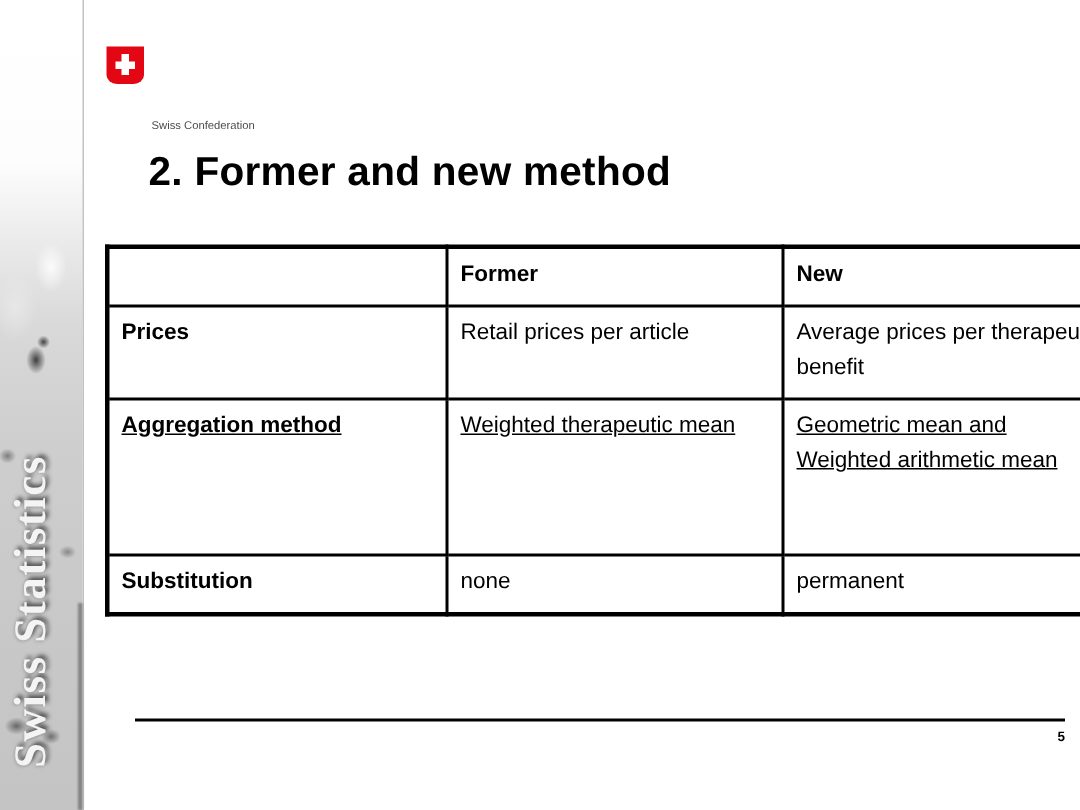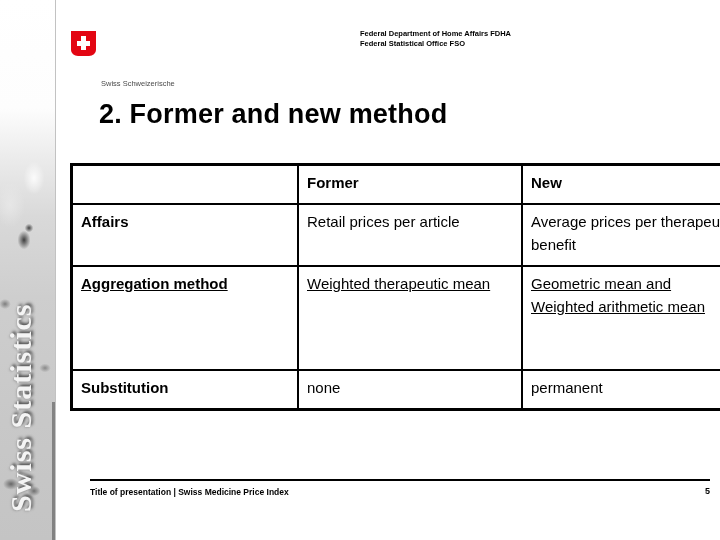--- a/index.html
+++ b/index.html
@@ -117,51 +117,46 @@
 
   <div class="strip">
     <div class="strip-edge-dark"></div>
   </div>
   <div class="vertical-brand">Swiss Statistics</div>
 
   <div class="cross-box">
     <div class="cross-v"></div>
     <div class="cross-h"></div>
   </div>
-  <div class="logo-sub">Swiss Schweizerische</div>
+  <div class="logo-sub">Swiss Confederation</div>
 
-  <div class="dept-block">
-    <div>Federal Department of Home Affairs FDHA</div>
-    <div>Federal Statistical Office FSO</div>
-  </div>
 
   <div class="slide-title">2. Former and new method</div>
 
   <table class="cmp">
     <tbody>
       <tr class="hdr">
         <td class="c1"></td>
         <td class="c2 bold">Former</td>
         <td class="c3 bold">New</td>
       </tr>
       <tr class="r-prices">
-        <td class="c1 bold">Affairs</td>
+        <td class="c1 bold">Prices</td>
         <td class="c2">Retail prices per article</td>
         <td class="c3">Average prices per therapeutic benefit</td>
       </tr>
       <tr class="r-agg">
         <td class="c1 bold">Aggregation method</td>
         <td class="c2">Weighted therapeutic mean</td>
         <td class="c3">Geometric mean and Weighted arithmetic mean</td>
       </tr>
       <tr class="r-sub">
         <td class="c1 bold">Substitution</td>
         <td class="c2">none</td>
         <td class="c3">permanent</td>
       </tr>
     </tbody>
   </table>
 
   <div class="footer-rule"></div>
-  <div class="footer-text">Title of presentation | Swiss Medicine Price Index</div>
   <div class="page-number">5</div>
 
 </div>
 
 </body></html>

